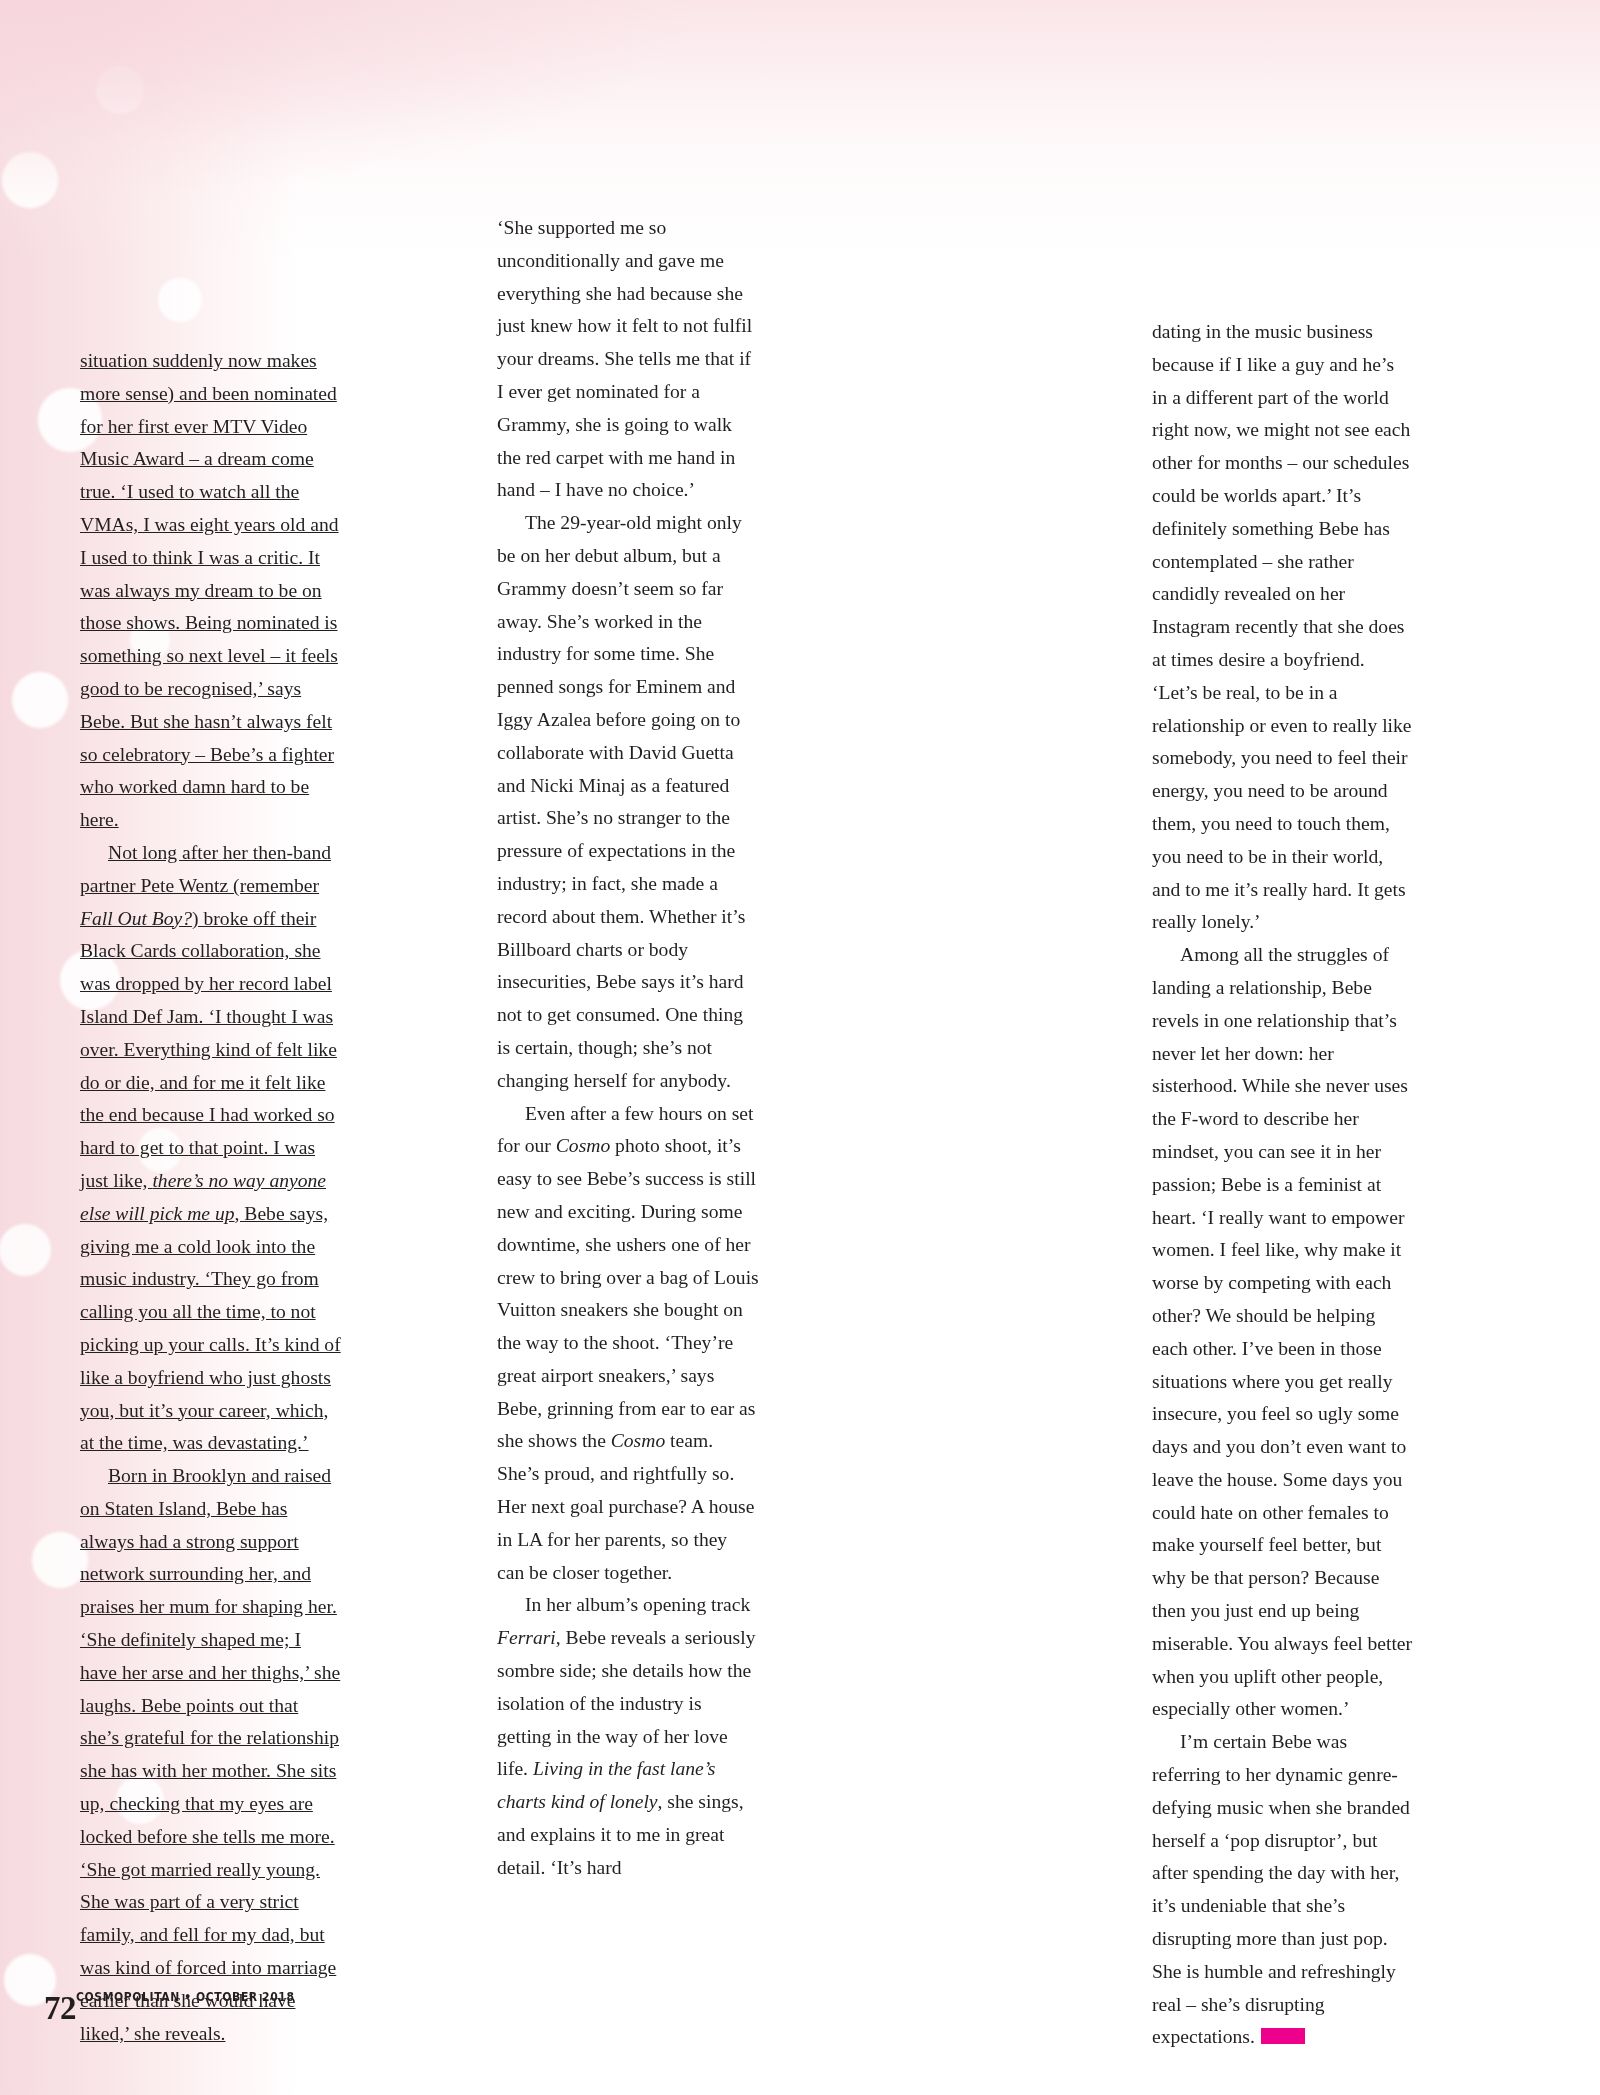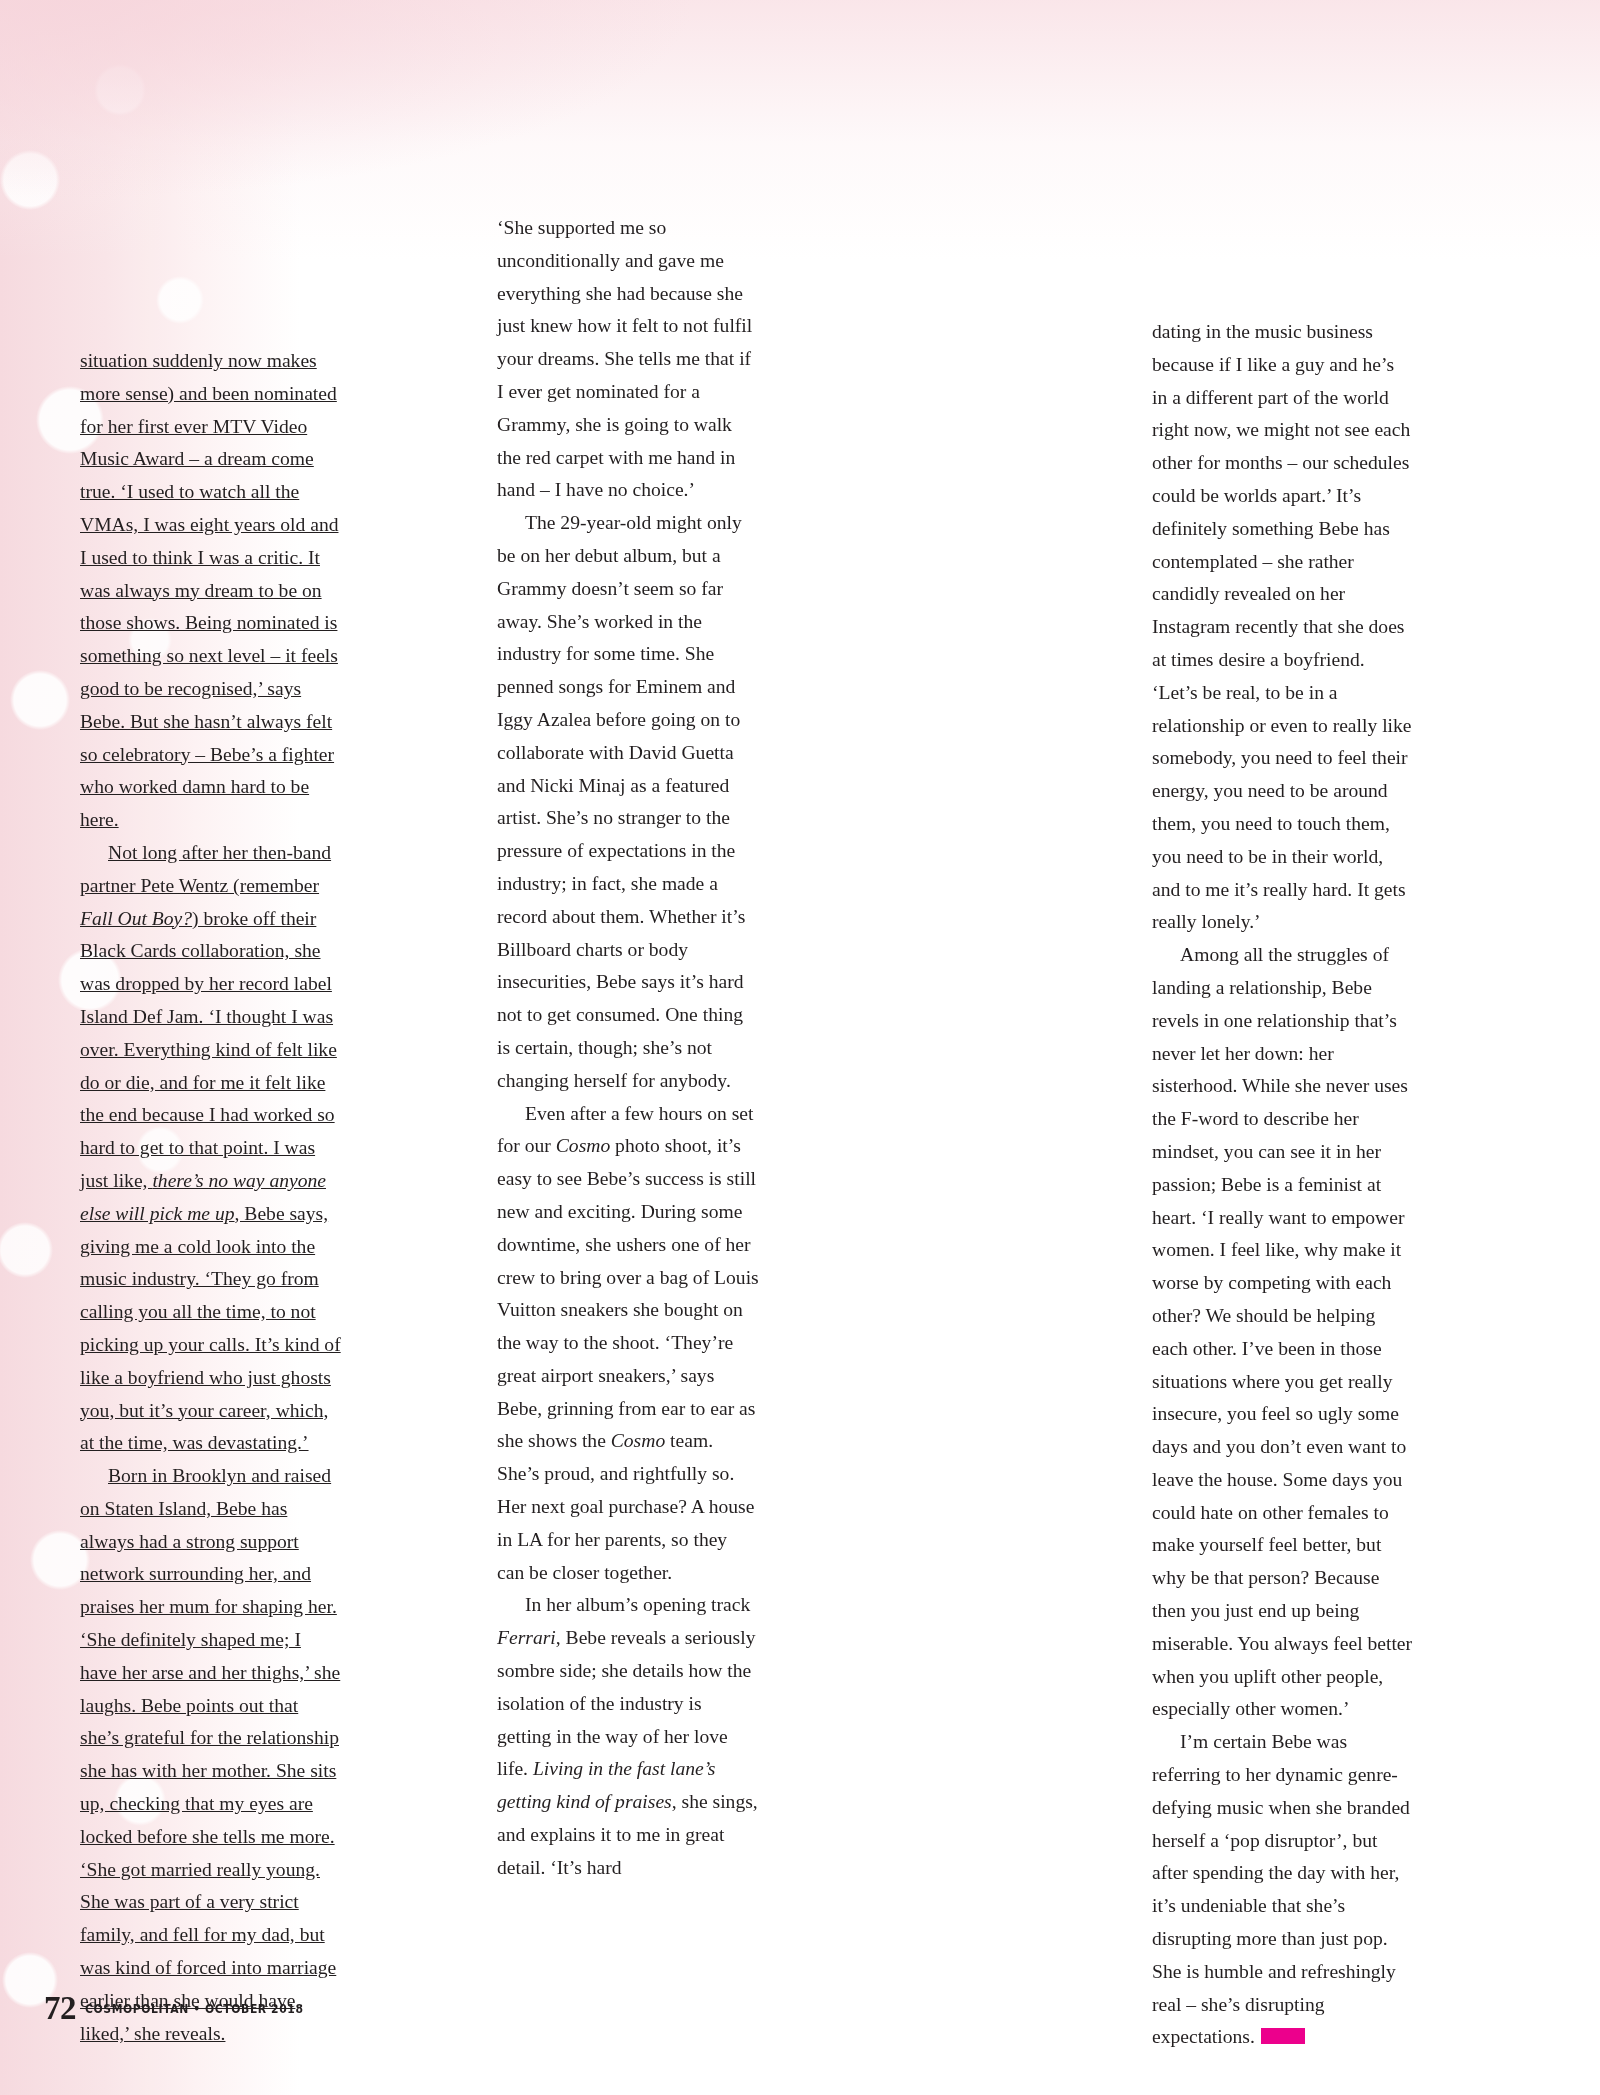--- a/index.html
+++ b/index.html
@@ -99,22 +99,21 @@
     background: #ec008c;
     vertical-align: -1px;
     margin-left: 6px;
   }
 
   .footer {
     position: absolute;
     left: 44px;
     top: 1990px;
     display: flex;
-    align-items: center;
-    gap: 9px;
+    align-items: flex-start;
   }
   .folio {
     font-family: "Liberation Serif", serif;
     font-weight: bold;
     font-size: 33px;
     color: #231f20;
     letter-spacing: -0.5px;
   }
   .footer-text {
     font-family: "DejaVu Sans Condensed", "Liberation Sans", sans-serif;
@@ -137,21 +136,21 @@
   <div class="col" id="col1">
     <p>situation suddenly now makes more sense) and been nominated for her first ever MTV Video Music Award – a dream come true. ‘I used to watch all the VMAs, I was eight years old and I used to think I was a critic. It was always my dream to be on those shows. Being nominated is something so next level – it feels good to be recognised,’ says Bebe. But she hasn’t always felt so celebratory – Bebe’s a fighter who worked damn hard to be here.</p>
     <p>Not long after her then-band partner Pete Wentz (remember <em>Fall Out Boy?</em>) broke off their Black Cards collaboration, she was dropped by her record label Island Def Jam. ‘I thought I was over. Everything kind of felt like do or die, and for me it felt like the end because I had worked so hard to get to that point. I was just like, <em>there’s no way anyone else will pick me up</em>, Bebe says, giving me a cold look into the music industry. ‘They go from calling you all the time, to not picking up your calls. It’s kind of like a boyfriend who just ghosts you, but it’s your career, which, at the time, was devastating.’</p>
     <p>Born in Brooklyn and raised on Staten Island, Bebe has always had a strong support network surrounding her, and praises her mum for shaping her. ‘She definitely shaped me; I have her arse and her thighs,’ she laughs. Bebe points out that she’s grateful for the relationship she has with her mother. She sits up, checking that my eyes are locked before she tells me more. ‘She got married really young. She was part of a very strict family, and fell for my dad, but was kind of forced into marriage earlier than she would have liked,’ she reveals.</p>
   </div>
 
   <div class="col" id="col2">
     <p>‘She supported me so unconditionally and gave me everything she had because she just knew how it felt to not fulfil your dreams. She tells me that if I ever get nominated for a Grammy, she is going to walk the red carpet with me hand in hand – I have no choice.’</p>
     <p>The 29-year-old might only be on her debut album, but a Grammy doesn’t seem so far away. She’s worked in the industry for some time. She penned songs for Eminem and Iggy Azalea before going on to collaborate with David Guetta and Nicki Minaj as a featured artist. She’s no stranger to the pressure of expectations in the industry; in fact, she made a record about them. Whether it’s Billboard charts or body insecurities, Bebe says it’s hard not to get consumed. One thing is certain, though; she’s not changing herself for anybody.</p>
     <p>Even after a few hours on set for our <em>Cosmo</em> photo shoot, it’s easy to see Bebe’s success is still new and exciting. During some downtime, she ushers one of her crew to bring over a bag of Louis Vuitton sneakers she bought on the way to the shoot. ‘They’re great airport sneakers,’ says Bebe, grinning from ear to ear as she shows the <em>Cosmo</em> team. She’s proud, and rightfully so. Her next goal purchase? A house in LA for her parents, so they can be closer together.</p>
-    <p>In her album’s opening track <em>Ferrari</em>, Bebe reveals a seriously sombre side; she details how the isolation of the industry is getting in the way of her love life. <em>Living in the fast lane’s getting kind of praises</em>, she sings, and explains it to me in great detail. ‘It’s hard</p>
+    <p>In her album’s opening track <em>Ferrari</em>, Bebe reveals a seriously sombre side; she details how the isolation of the industry is getting in the way of her love life. <em>Living in the fast lane’s charts kind of lonely</em>, she sings, and explains it to me in great detail. ‘It’s hard</p>
   </div>
 
   <div class="col" id="col3">
     <p>dating in the music business because if I like a guy and he’s in a different part of the world right now, we might not see each other for months – our schedules could be worlds apart.’ It’s definitely something Bebe has contemplated – she rather candidly revealed on her Instagram recently that she does at times desire a boyfriend. ‘Let’s be real, to be in a relationship or even to really like somebody, you need to feel their energy, you need to be around them, you need to touch them, you need to be in their world, and to me it’s really hard. It gets really lonely.’</p>
     <p>Among all the struggles of landing a relationship, Bebe revels in one relationship that’s never let her down: her sisterhood. While she never uses the F-word to describe her mindset, you can see it in her passion; Bebe is a feminist at heart. ‘I really want to empower women. I feel like, why make it worse by competing with each other? We should be helping each other. I’ve been in those situations where you get really insecure, you feel so ugly some days and you don’t even want to leave the house. Some days you could hate on other females to make yourself feel better, but why be that person? Because then you just end up being miserable. You always feel better when you uplift other people, especially other women.’</p>
     <p><span>I’m certain Bebe was referring to her dynamic genre-defying music when she branded herself a ‘pop disruptor’, but after spending the day with her, it’s undeniable that she’s disrupting more than just pop. She is humble and refreshingly real – she’s disrupting expectations.</span><span class="end-mark"></span></p>
   </div>
 
 
   <div class="footer">

